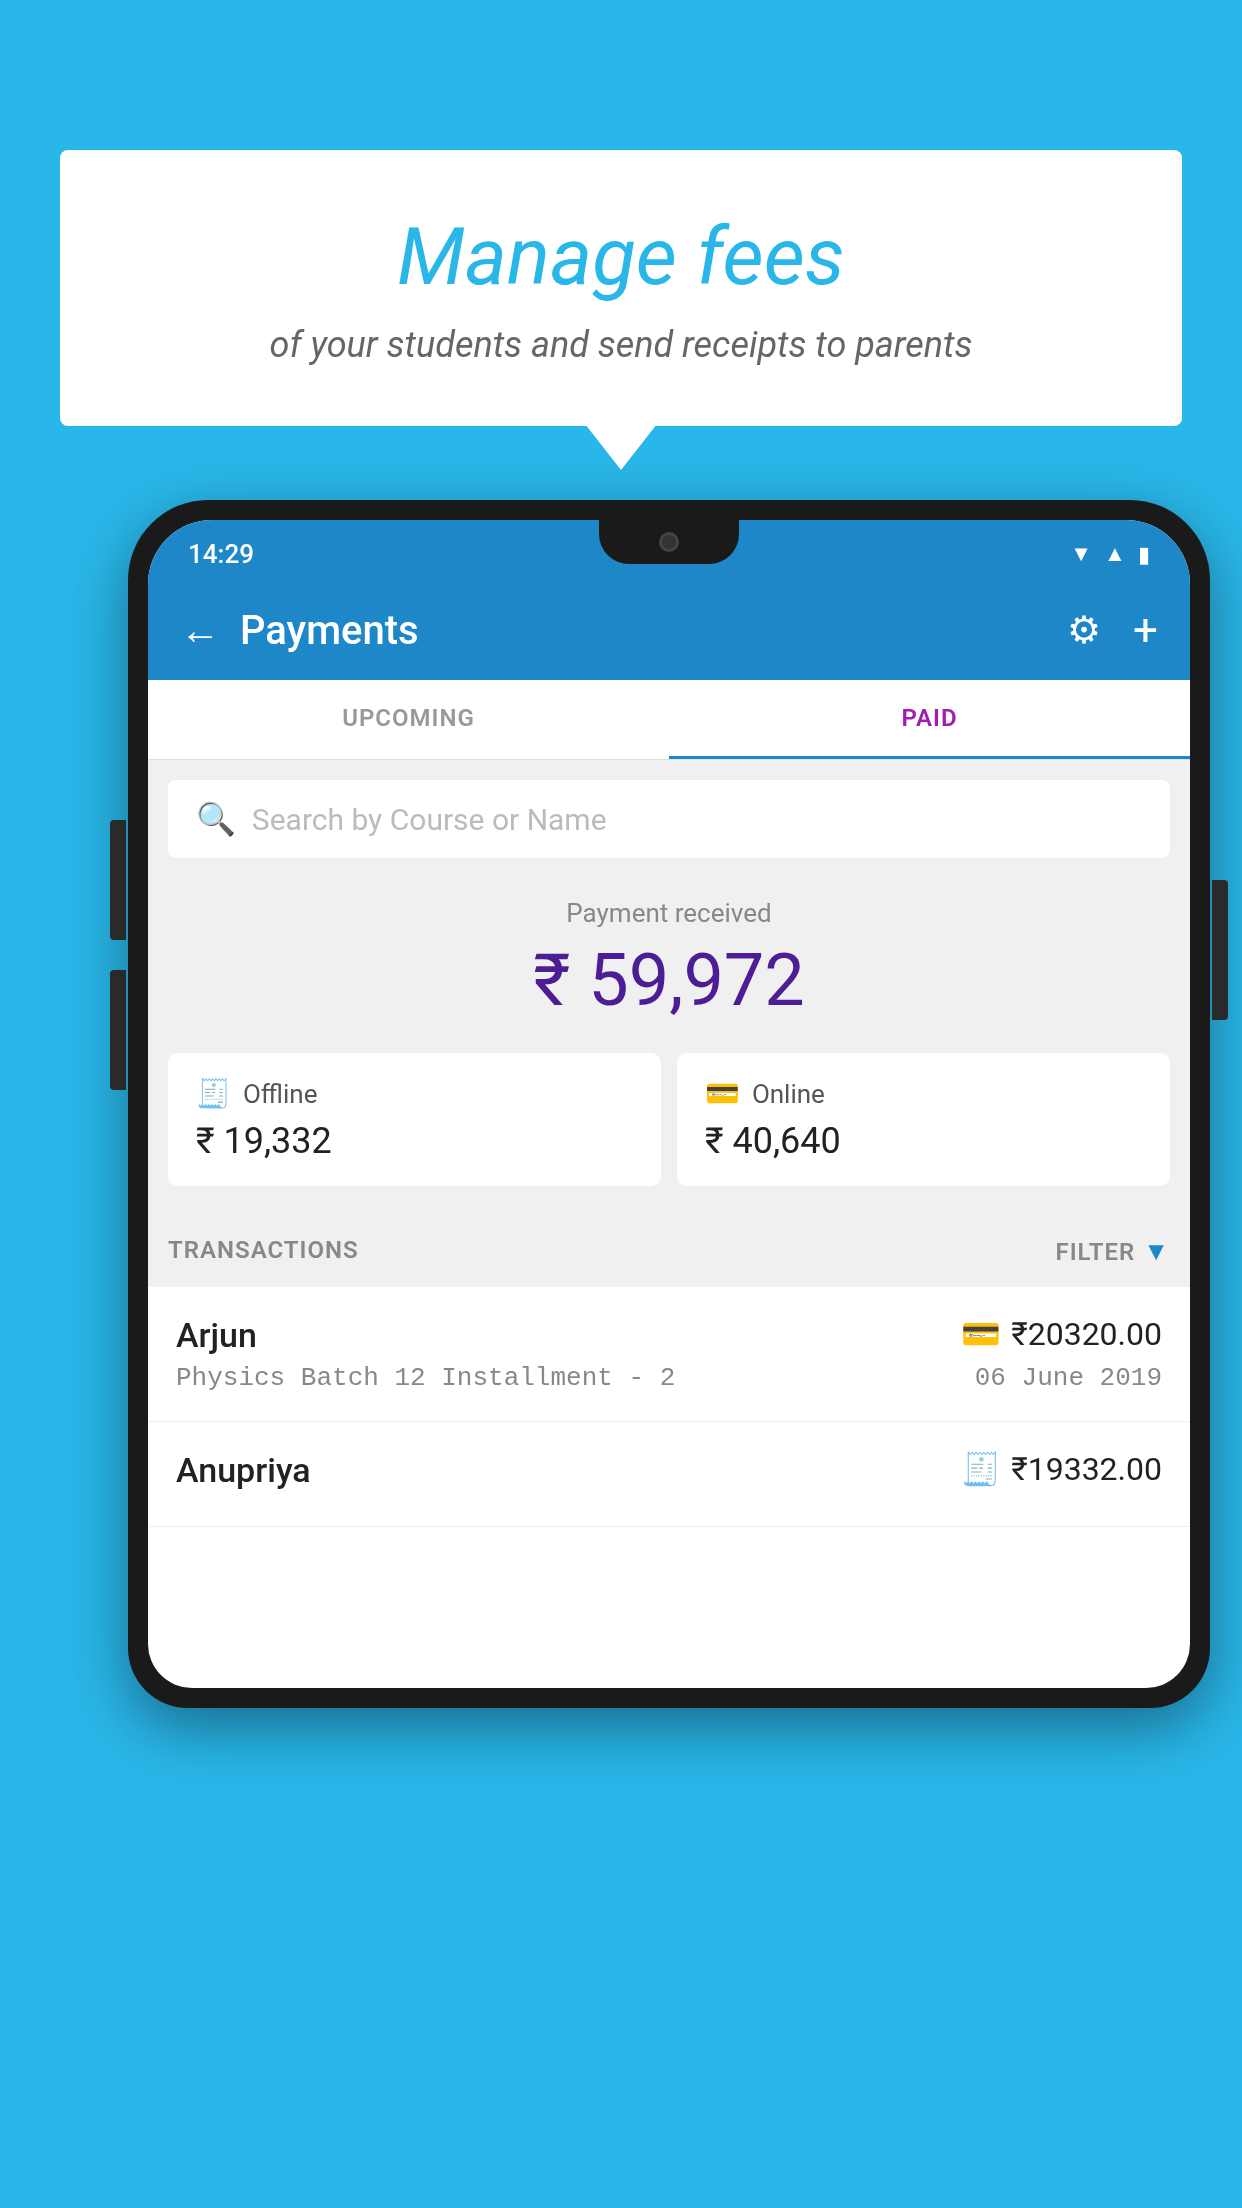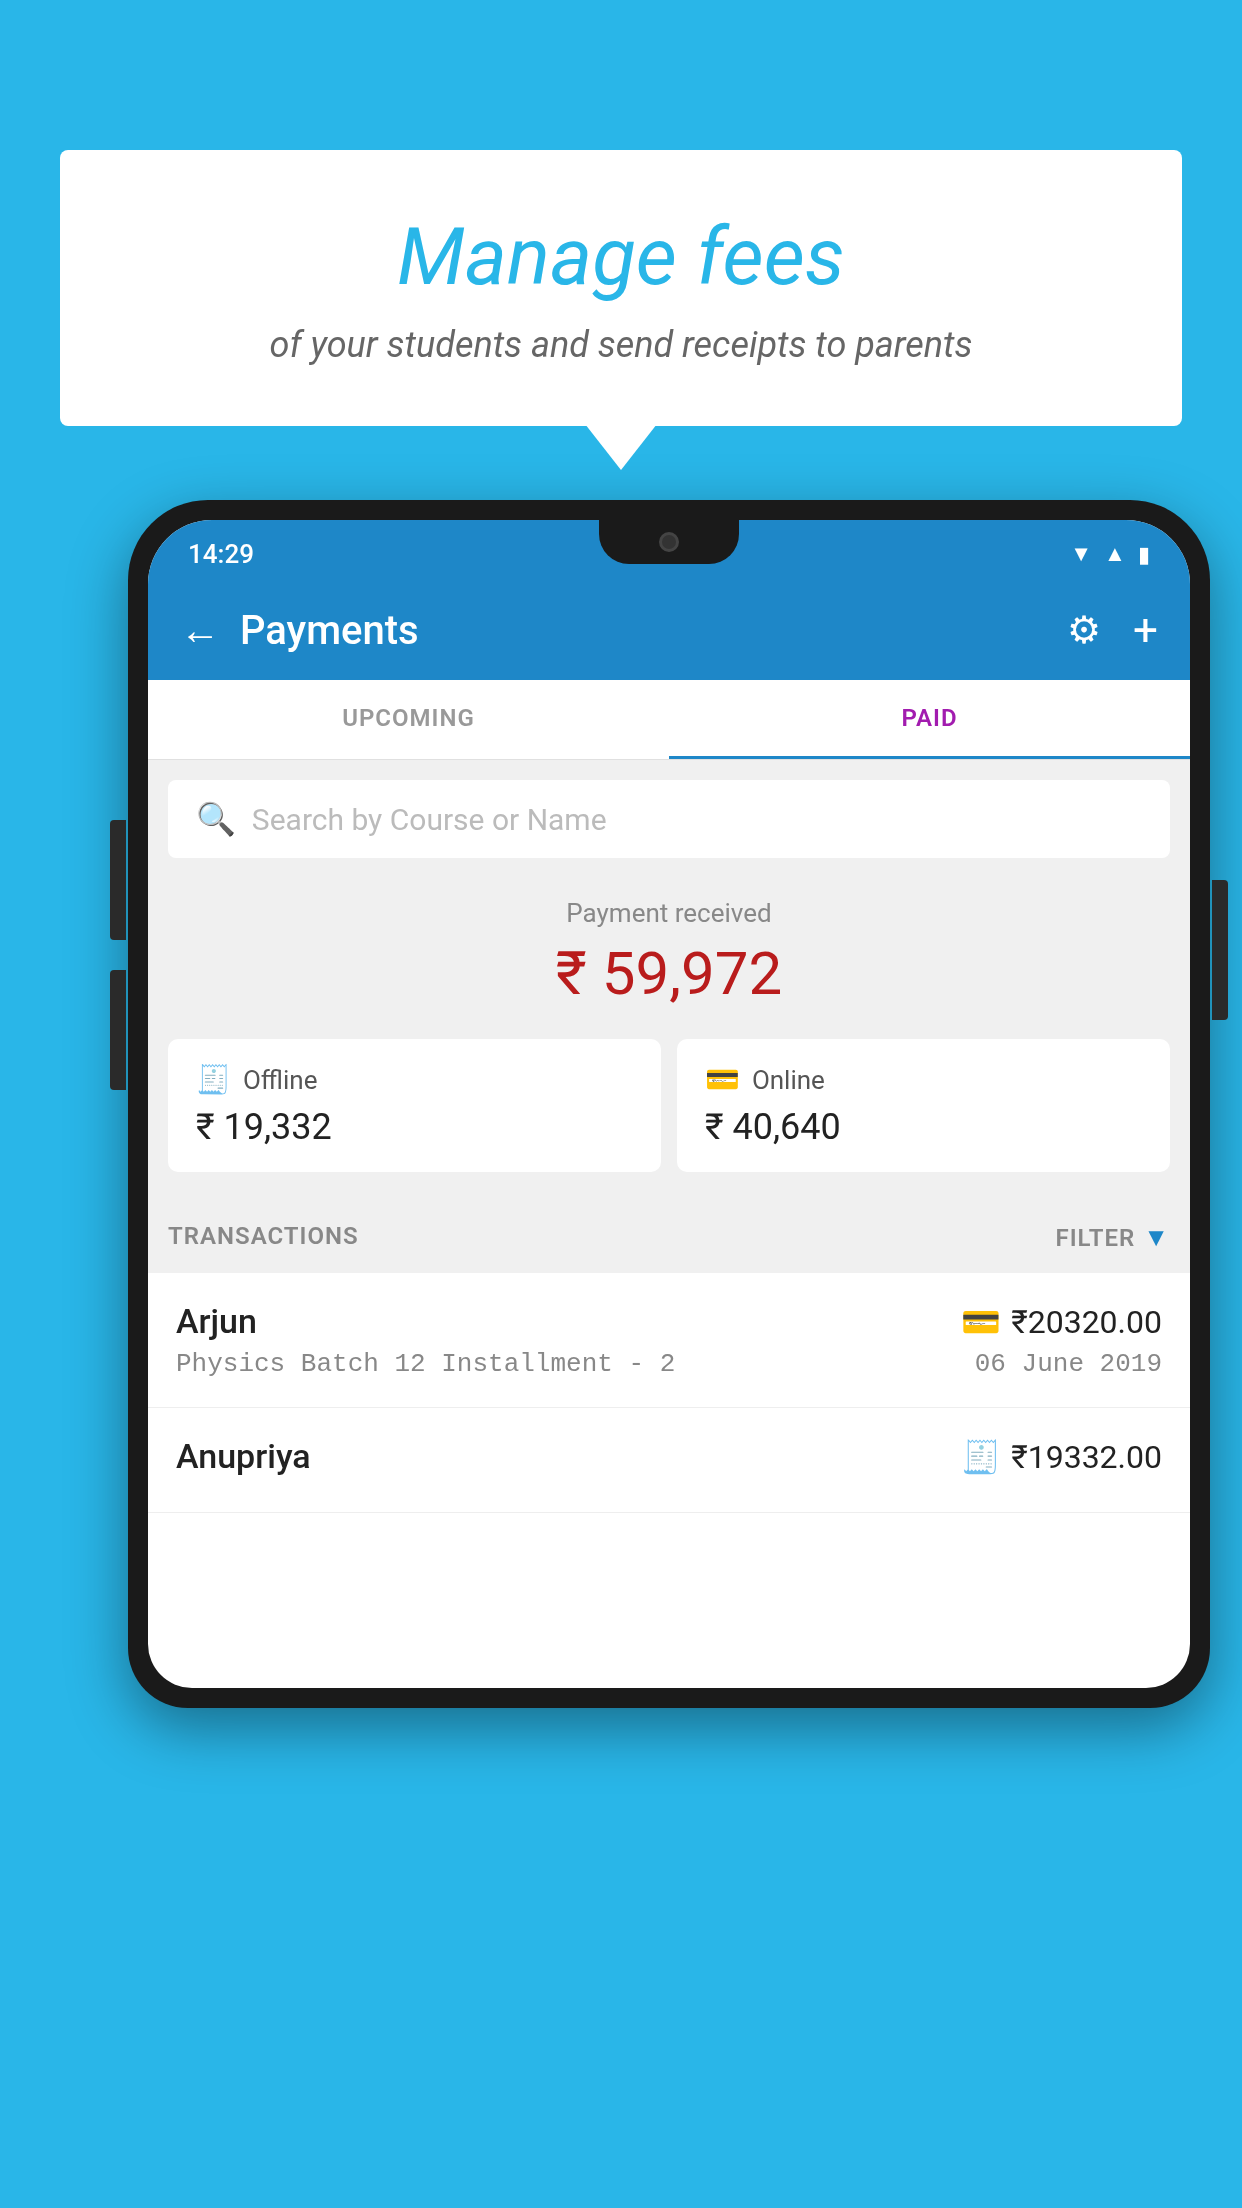--- a/index.html
+++ b/index.html
@@ -256,23 +256,23 @@
       padding: 40px 20px 30px;
     }
 
     .payment-label {
       color: #888;
       font-size: 26px;
       margin-bottom: 10px;
     }
 
     .payment-amount {
-      font-size: 60px;
+      font-size: 72px;
       font-weight: 400;
-      color: #b91c1c;
+      color: #4c1d95;
     }
 
     
     .payment-cards {
       display: flex;
       gap: 16px;
       padding: 0 20px 30px;
     }
 
     .payment-card {
@@ -340,21 +340,21 @@
     
     .transaction-row {
       background: white;
       padding: 28px 28px;
       border-bottom: 1px solid #eee;
     }
 
     .transaction-top {
       display: flex;
       justify-content: space-between;
-      align-items: flex-end;
+      align-items: flex-start;
       margin-bottom: 8px;
     }
 
     .transaction-name {
       font-size: 34px;
       font-weight: 500;
       color: #222;
     }
 
     .transaction-amount {

